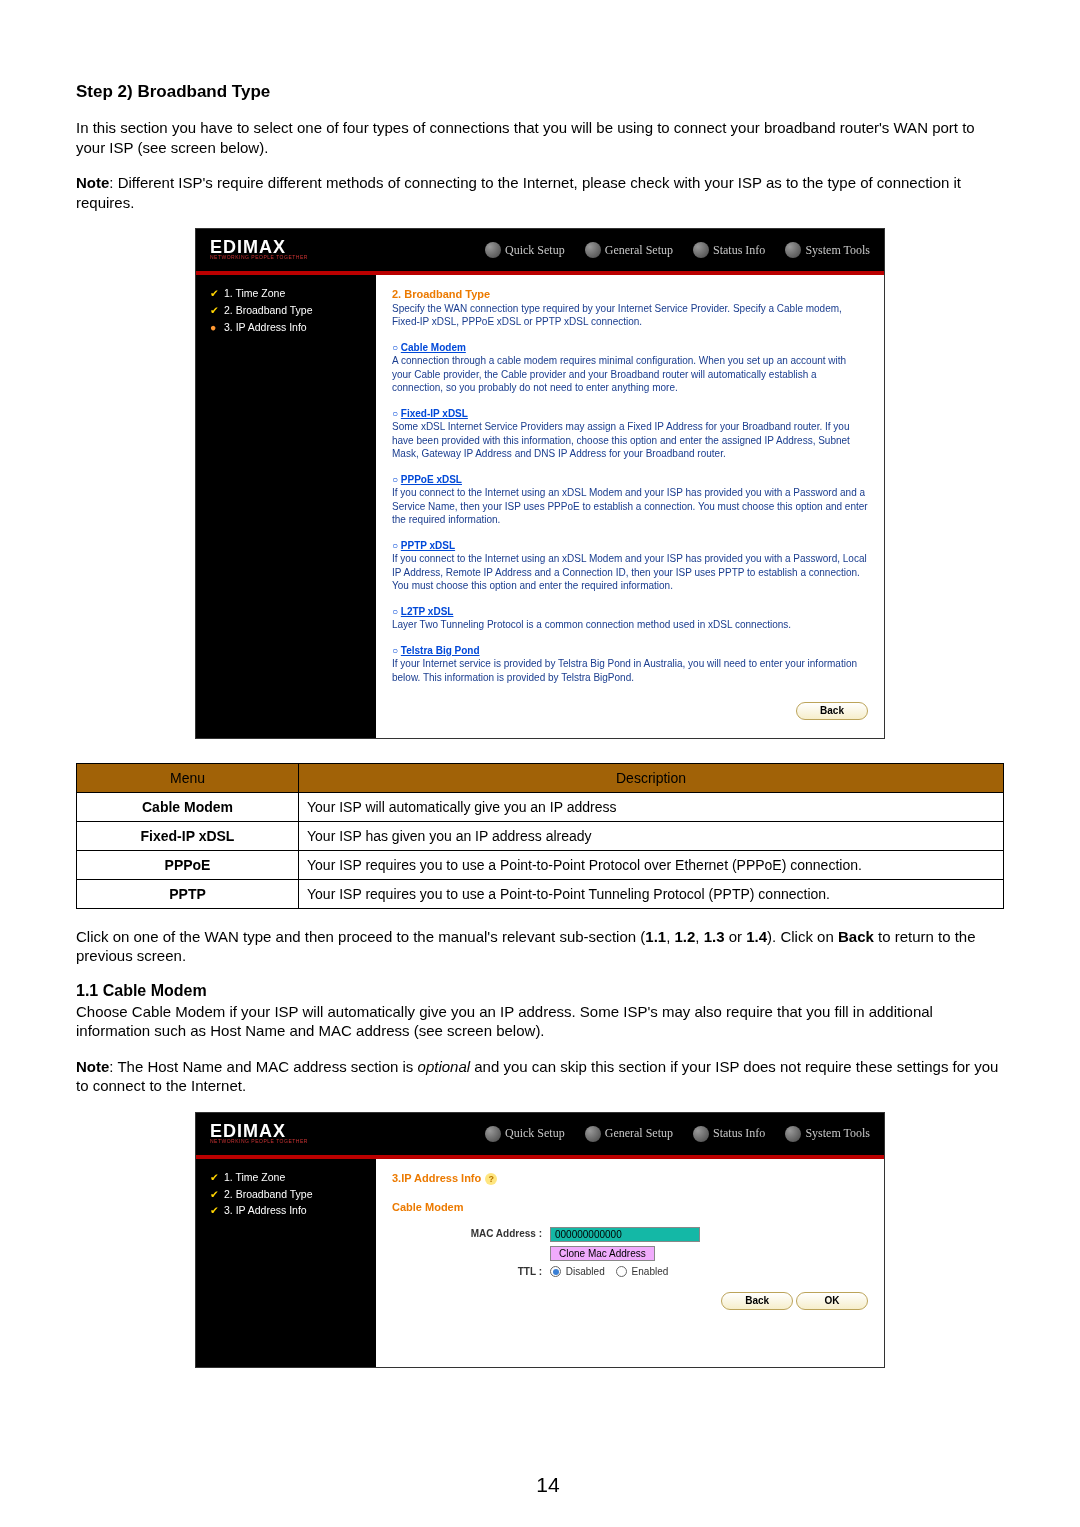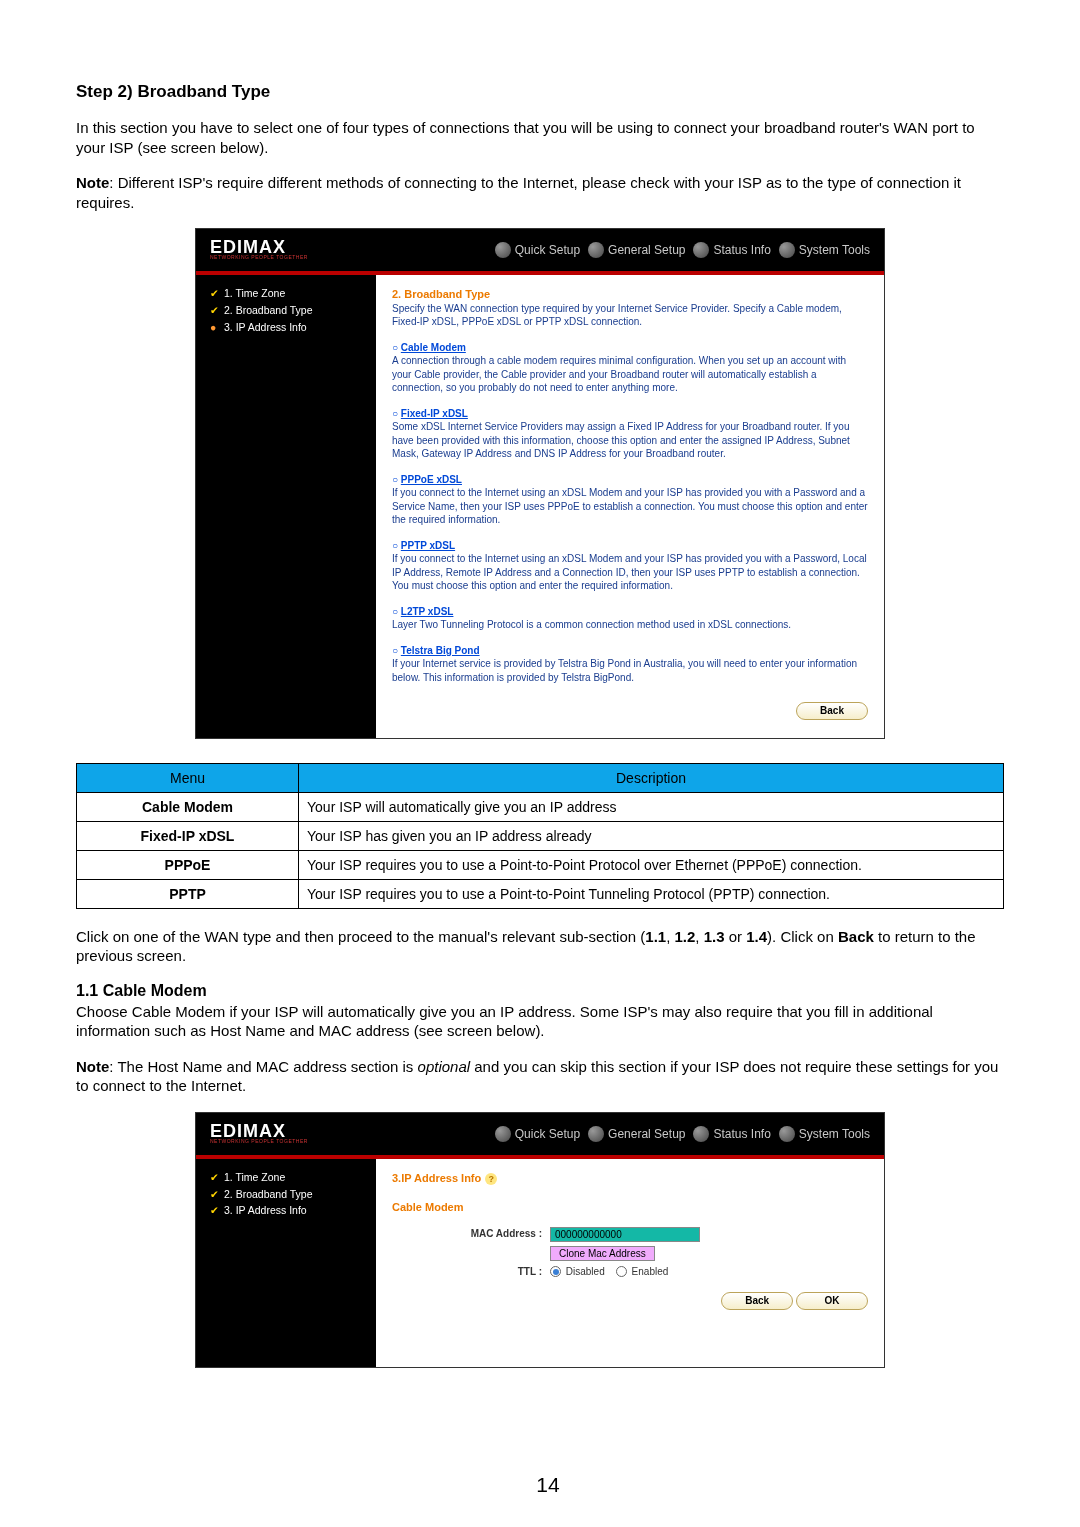--- a/index.html
+++ b/index.html
@@ -35,21 +35,21 @@
     align-items: center;
     position: relative;
   }
   .logo-box { width: 180px; padding-left: 14px; }
   .logo-main {
     font-family: "Arial Black", Arial, sans-serif;
     font-weight: 700; font-size: 18px; letter-spacing: 1px;
     color: #fff; line-height: 0.8;
   }
   .logo-sub { font-size: 5px; letter-spacing: 0.5px; color: #c33; }
-  .nav-tabs { flex: 1; display: flex; justify-content: flex-end; gap: 8px; padding-right: 14px; }
+  .nav-tabs { flex: 1; display: flex; justify-content: flex-end; gap: 20px; padding-right: 14px; font-family: Liberation Serif, serif; }
   .nav-tab {
     font-size: 12px; color: #c8c8c8;
     display: flex; align-items: center; gap: 4px;
     cursor: pointer;
   }
   .nav-icon {
     width: 16px; height: 16px; border-radius: 50%;
     background: radial-gradient(circle at 30% 30%, #999, #444);
     display: inline-block;
   }
@@ -85,21 +85,21 @@
     cursor: pointer;
   }
 
   
   table.desc {
     width: 100%; border-collapse: collapse; margin-bottom: 18px;
   }
   table.desc th, table.desc td {
     border: 1px solid #000; font-size: 14px; padding: 6px 8px;
   }
-  table.desc th { background: #0ea5e9; font-weight: normal; text-align:center;margin-left:29px;}
+  table.desc th { background: #a16207; font-weight: normal; text-align:center;margin-left:29px;}
   table.desc td.menu { width: 205px; text-align: center; font-weight: bold; }
   table.desc td.val { text-align: left; }
 
   
   .form-row { display:flex; align-items:center; margin:4px 0; }
   .form-label { width:150px; text-align:right; padding-right:8px; font-weight:bold; font-size:10px;}
   .form-input {
     font-size:10px; border:1px solid #888; padding:1px 4px; width:140px;
     background:#14b8a6;
   }

